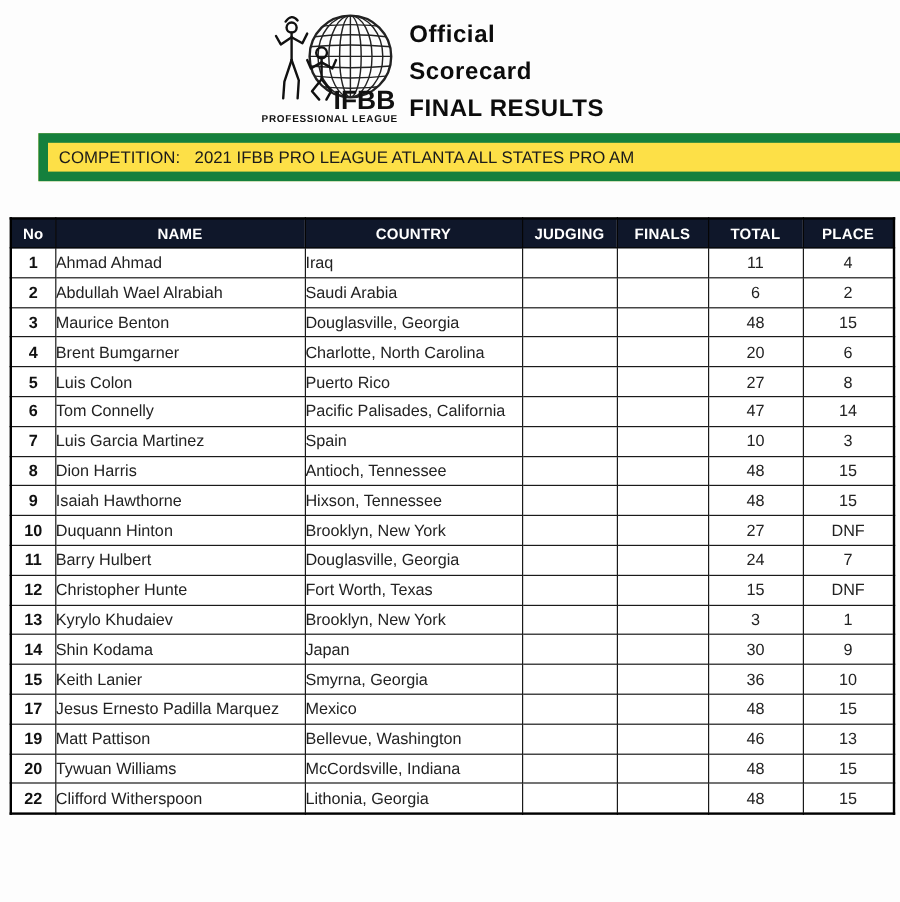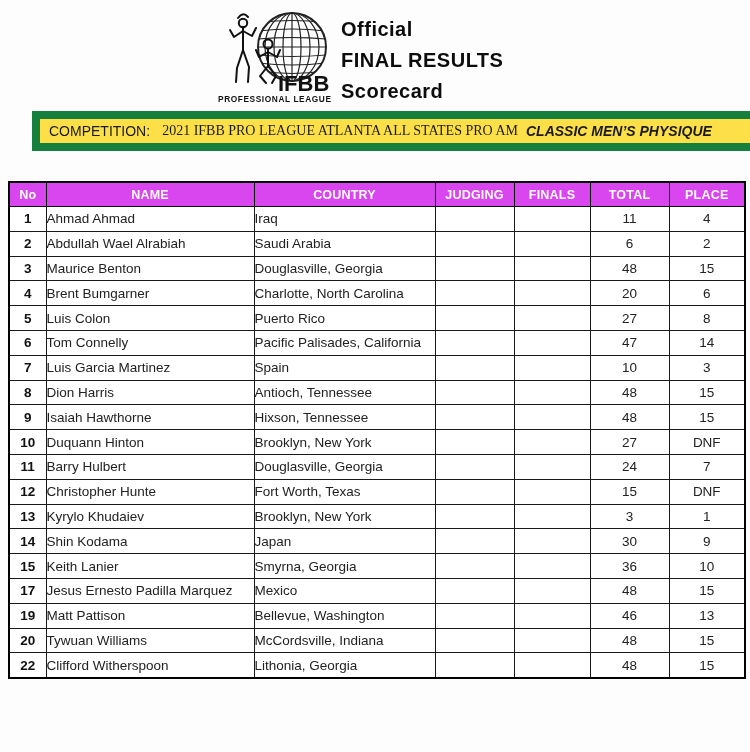--- a/index.html
+++ b/index.html
@@ -30,33 +30,33 @@
     border:8px solid #15803d;
     background:#fde047;
     font-size:14px;
   }
   .info-row { display:flex; align-items:center; height:24px; }
   .info-row + .info-row { border-top:1px solid #1a1a1a; }
   .info-cell { display:flex; align-items:center; height:100%; padding-left:9px; }
   .info-cell.place { width:370px; border-right:1px solid #1a1a1a; }
   .info-cell.date  { flex:1; }
   .info-label { margin-right:12px; white-space:nowrap; }
-  .info-value { white-space:nowrap;font-family:Liberation Serif, serif; }
+  .info-value { white-space:nowrap; }
   .division { font-weight:bold; font-style:italic; margin-left:8px; white-space:nowrap; }
 
   
   .results {
     position:absolute; left:8px; top:181px; width:736px;
     border-collapse:collapse;
     table-layout:fixed;
     background:#fff;
     border:2px solid #000;
   }
   .results th {
-    background:#d946ef; color:#fff;
+    background:#0f172a; color:#fff;
     font-size:12.5px; font-weight:bold;
     height:23px; padding:0; text-align:center;
     border:1px solid #050505;
     letter-spacing:0.2px;
   }
   .results td {
     border:1px solid #1a1a1a;
     height:23.8px; padding:0;
     font-size:13.5px; color:#222;
     overflow:hidden; white-space:nowrap;
@@ -120,30 +120,29 @@
         <path d="M52 60 L60 70 L56 77"></path>
       </g>
 
       <text x="62" y="85" font-family="Liberation Sans, sans-serif" font-size="22" font-weight="bold" fill="#111">IFBB</text>
       <text x="2" y="95.5" font-family="Liberation Sans, sans-serif" font-size="8.3" font-weight="bold" letter-spacing="0.6" fill="#111">PROFESSIONAL LEAGUE</text>
     </svg>
   </div>
 
   <div class="title-block">
     <div>Official</div>
+    <div>Scorecard</div>
     <div>FINAL RESULTS</div>
-    <div>Scorecard</div>
   </div>
 
   <div class="info-box">
     <div class="info-row">
       <div class="info-cell" style="width:100%">
         <span class="info-label">COMPETITION:</span>
         <span class="info-value">2021 IFBB PRO LEAGUE ATLANTA ALL STATES PRO AM</span>
-        <span class="division">CLASSIC MEN’S PHYSIQUE</span>
       </div>
     </div>
   </div>
 
   <table class="results">
     <colgroup>
       <col style="width:37px">
         <col style="width:208px">
         <col style="width:181px">
       <col style="width:79px">

